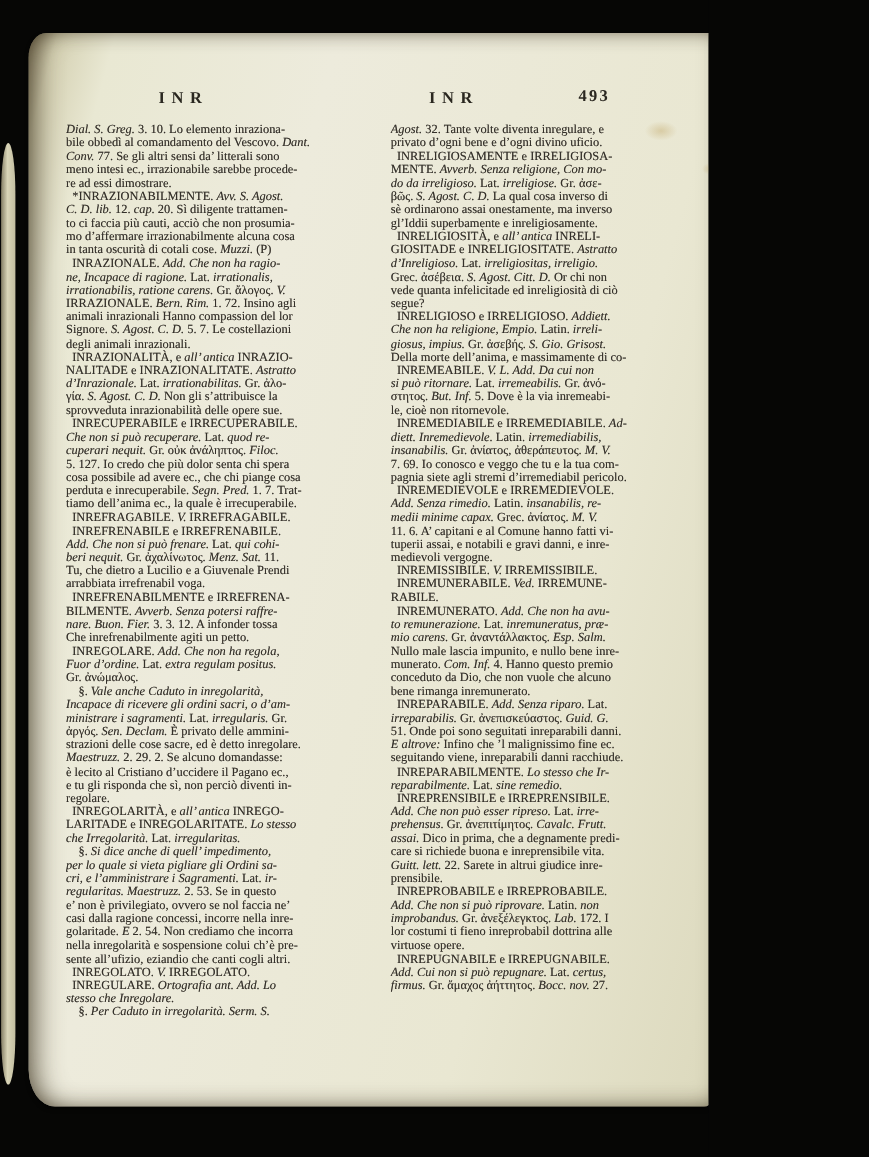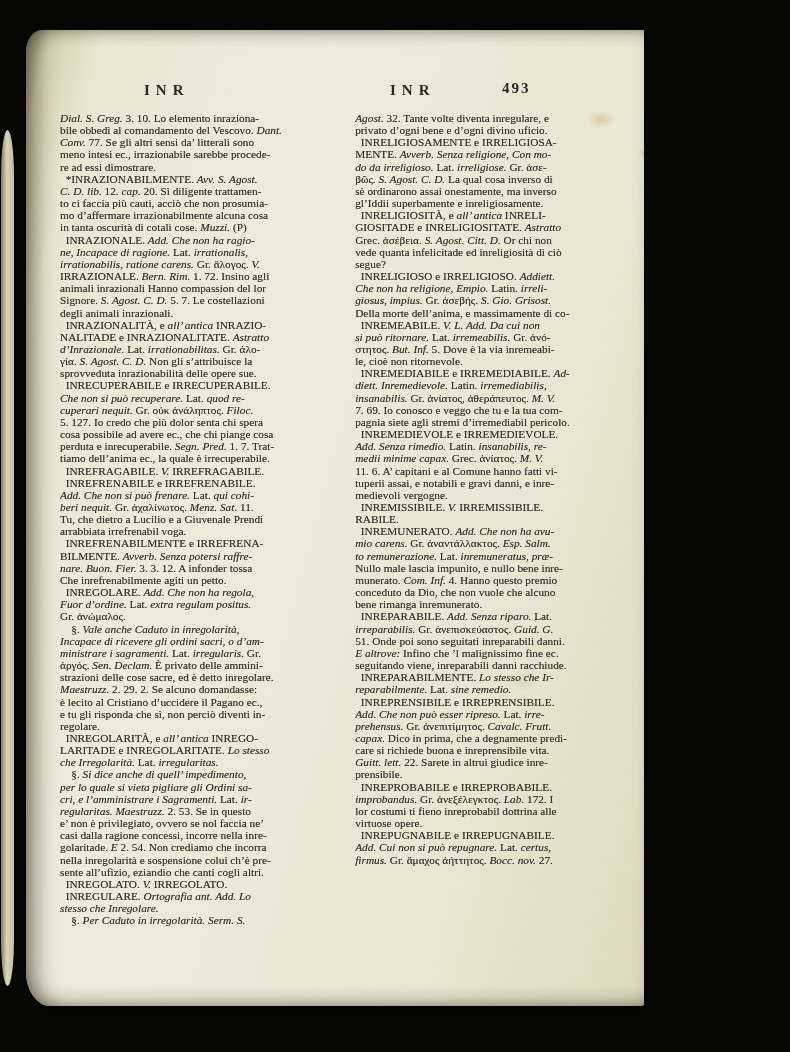--- a/index.html
+++ b/index.html
@@ -54,21 +54,21 @@
   }
   .stain{position:absolute;border-radius:50%;pointer-events:none;}
   .stain.s1{left:560px;top:80px;width:30px;height:18px;background:radial-gradient(rgba(176,140,58,.30),transparent 70%);}
   .stain.s2{left:612px;top:118px;width:16px;height:11px;background:radial-gradient(rgba(176,140,58,.28),transparent 70%);}
   .stain.s3{left:480px;top:640px;width:34px;height:22px;background:radial-gradient(rgba(150,130,70,.14),transparent 70%);}
 
   .content{position:absolute;left:34px;top:52px;width:574px;color:#2f2c23;}
   .pg-header{position:relative;height:22px;font-size:15px;font-weight:700;letter-spacing:6px;color:#2a2720;}
   .h-left{position:absolute;left:84px;top:0;}
   .h-right{position:absolute;left:330px;top:0;}
-  .h-num{position:absolute;left:442px;top:-2px;letter-spacing:2px;font-size:15px;}
+  .h-num{position:absolute;left:466px;top:-2px;letter-spacing:2px;font-size:15px;}
   .columns{display:flex;margin-top:8px;align-items:flex-start;}
   .col{overflow:hidden;}
   .col.left{width:272px;}
   .col.right{width:288px;margin-left:16px;}
   .divider{
     width:3px;margin:2px 5px 0 6px;
     border-left:1px solid rgba(62,57,44,.85);
     border-right:1px solid rgba(62,57,44,.75);
   }
   .tline{
@@ -174,20 +174,21 @@
             <div class="tline"><i>Agost.</i><span> 32. Tante volte diventa inregulare, e</span></div>
             <div class="tline"><span>privato d’ogni bene e d’ogni divino uficio.</span></div>
             <div class="tline"><span>  INRELIGIOSAMENTE e IRRELIGIOSA-</span></div>
             <div class="tline"><span>MENTE. </span><i>Avverb. Senza religione, Con mo-</i></div>
             <div class="tline"><i>do da irreligioso.</i><span> Lat. </span><i>irreligiose.</i><span> Gr. ἀσε-</span></div>
             <div class="tline"><span>βῶς. </span><i>S. Agost. C. D.</i><span> La qual cosa inverso di</span></div>
             <div class="tline"><span>sè ordinarono assai onestamente, ma inverso</span></div>
             <div class="tline"><span>gl’Iddii superbamente e inreligiosamente.</span></div>
             <div class="tline"><span>  INRELIGIOSITÀ, e </span><i>all’ antica</i><span> INRELI-</span></div>
             <div class="tline"><span>GIOSITADE e INRELIGIOSITATE. </span><i>Astratto</i></div>
+            <div class="tline"><i>d’Inreligioso.</i><span> Lat. </span><i>irreligiositas, irreligio.</i></div>
             <div class="tline"><span>Grec. ἀσέβεια. </span><i>S. Agost. Citt. D.</i><span> Or chi non</span></div>
             <div class="tline"><span>vede quanta infelicitade ed inreligiosità di ciò</span></div>
             <div class="tline"><span>segue?</span></div>
             <div class="tline"><span>  INRELIGIOSO e IRRELIGIOSO. </span><i>Addiett.</i></div>
             <div class="tline"><i>Che non ha religione, Empio.</i><span> Latin. </span><i>irreli-</i></div>
             <div class="tline"><i>giosus, impius.</i><span> Gr. ἀσεβής. </span><i>S. Gio. Grisost.</i></div>
             <div class="tline"><span>Della morte dell’anima, e massimamente di co-</span></div>
             <div class="tline"><span>  INREMEABILE. </span><i>V. L. Add. Da cui non</i></div>
             <div class="tline"><i>si può ritornare.</i><span> Lat. </span><i>irremeabilis.</i><span> Gr. ἀνό-</span></div>
             <div class="tline"><span>στητος. </span><i>But. Inf.</i><span> 5. Dove è la via inremeabi-</span></div>
@@ -197,43 +198,45 @@
             <div class="tline"><i>insanabilis.</i><span> Gr. ἀνίατος, ἀθεράπευτος. </span><i>M. V.</i></div>
             <div class="tline"><span>7. 69. Io conosco e veggo che tu e la tua com-</span></div>
             <div class="tline"><span>pagnia siete agli stremi d’irremediabil pericolo.</span></div>
             <div class="tline"><span>  INREMEDIEVOLE e IRREMEDIEVOLE.</span></div>
             <div class="tline"><i>Add. Senza rimedio.</i><span> Latin. </span><i>insanabilis, re-</i></div>
             <div class="tline"><i>medii minime capax.</i><span> Grec. ἀνίατος. </span><i>M. V.</i></div>
             <div class="tline"><span>11. 6. A’ capitani e al Comune hanno fatti vi-</span></div>
             <div class="tline"><span>tuperii assai, e notabili e gravi danni, e inre-</span></div>
             <div class="tline"><span>medievoli vergogne.</span></div>
             <div class="tline"><span>  INREMISSIBILE. </span><i>V.</i><span> IRREMISSIBILE.</span></div>
+            <div class="tline"><span>  INREMUNERABILE. </span><i>Ved.</i><span> IRREMUNE-</span></div>
             <div class="tline"><span>RABILE.</span></div>
             <div class="tline"><span>  INREMUNERATO. </span><i>Add. Che non ha avu-</i></div>
+            <div class="tline"><i>to remunerazione.</i><span> Lat. </span><i>inremuneratus, præ-</i></div>
             <div class="tline"><i>mio carens.</i><span> Gr. ἀναντάλλακτος. </span><i>Esp. Salm.</i></div>
-            <div class="tline"><i>to remunerazione.</i><span> Lat. </span><i>inremuneratus, præ-</i></div>
             <div class="tline"><span>Nullo male lascia impunito, e nullo bene inre-</span></div>
             <div class="tline"><span>munerato. </span><i>Com. Inf.</i><span> 4. Hanno questo premio</span></div>
             <div class="tline"><span>conceduto da Dio, che non vuole che alcuno</span></div>
             <div class="tline"><span>bene rimanga inremunerato.</span></div>
             <div class="tline"><span>  INREPARABILE. </span><i>Add. Senza riparo.</i><span> Lat.</span></div>
             <div class="tline"><i>irreparabilis.</i><span> Gr. ἀνεπισκεύαστος. </span><i>Guid. G.</i></div>
             <div class="tline"><span>51. Onde poi sono seguitati inreparabili danni.</span></div>
             <div class="tline"><i>E altrove:</i><span> Infino che ’l malignissimo fine ec.</span></div>
             <div class="tline"><span>seguitando viene, inreparabili danni racchiude.</span></div>
             <div class="tline"><span>  INREPARABILMENTE. </span><i>Lo stesso che Ir-</i></div>
             <div class="tline"><i>reparabilmente.</i><span> Lat. </span><i>sine remedio.</i></div>
             <div class="tline"><span>  INREPRENSIBILE e IRREPRENSIBILE.</span></div>
             <div class="tline"><i>Add. Che non può esser ripreso.</i><span> Lat. </span><i>irre-</i></div>
             <div class="tline"><i>prehensus.</i><span> Gr. ἀνεπιτίμητος. </span><i>Cavalc. Frutt.</i></div>
-            <div class="tline"><i>capax.</i><span> Dico in prima, che a degnamente predi-</span></div>
+            <div class="tline"><i>assai.</i><span> Dico in prima, che a degnamente predi-</span></div>
             <div class="tline"><span>care si richiede buona e inreprensibile vita.</span></div>
             <div class="tline"><i>Guitt. lett.</i><span> 22. Sarete in altrui giudice inre-</span></div>
             <div class="tline"><span>prensibile.</span></div>
             <div class="tline"><span>  INREPROBABILE e IRREPROBABILE.</span></div>
+            <div class="tline"><i>Add. Che non si può riprovare.</i><span> Latin. </span><i>non</i></div>
             <div class="tline"><i>improbandus.</i><span> Gr. ἀνεξέλεγκτος. </span><i>Lab.</i><span> 172. I</span></div>
             <div class="tline"><span>lor costumi ti fieno inreprobabil dottrina alle</span></div>
             <div class="tline"><span>virtuose opere.</span></div>
             <div class="tline"><span>  INREPUGNABILE e IRREPUGNABILE.</span></div>
             <div class="tline"><i>Add. Cui non si può repugnare.</i><span> Lat. </span><i>certus,</i></div>
             <div class="tline"><i>firmus.</i><span> Gr. ἄμαχος ἀήττητος. </span><i>Bocc. nov.</i><span> 27.</span></div>
           </div>
       </div>
     </div>
   </div>

